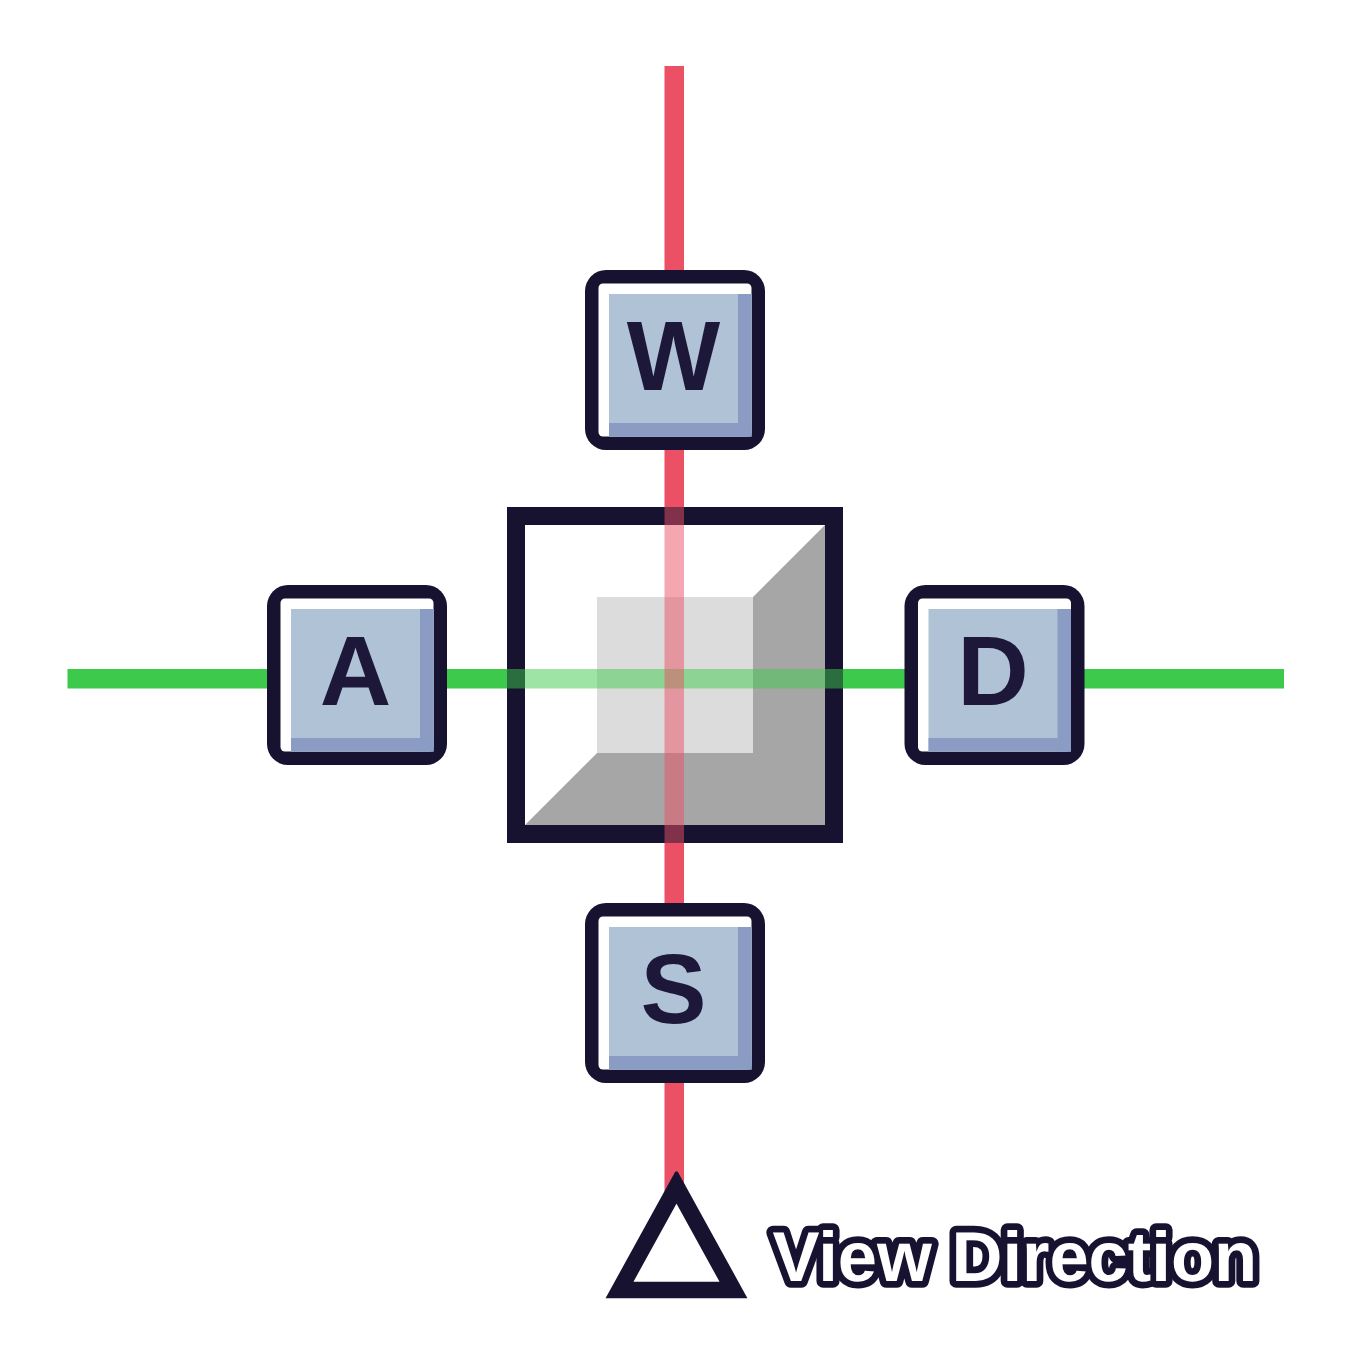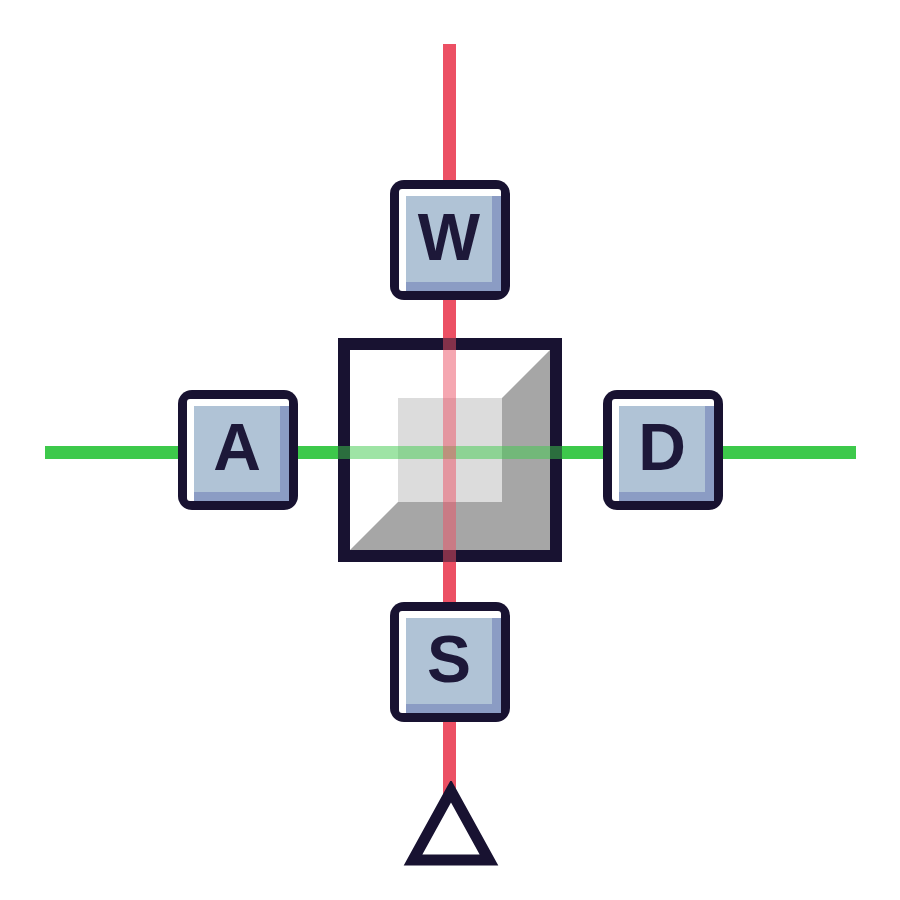--- a/index.html
+++ b/index.html
@@ -100,14 +100,19 @@
       </div>
     </div>
   </div>
 
   <div class="arrow">
     <svg width="96" height="90" viewBox="0 0 96 90">
       <polygon points="48,10 10,79 86,79" fill="#ffffff" stroke="#181231" stroke-width="11" stroke-linejoin="miter"></polygon>
     </svg>
   </div>
 
+  <div class="vd-label">
+    <svg width="380" height="80" viewBox="0 0 380 80">
+      <text x="10" y="58" font-family="Liberation Sans, DejaVu Sans, sans-serif" font-size="47" font-weight="bold" fill="#ffffff" stroke="#181231" stroke-width="9" paint-order="stroke" stroke-linejoin="round">View Direction</text>
+    </svg>
+  </div>
 
 </div>
 
 </body></html>

